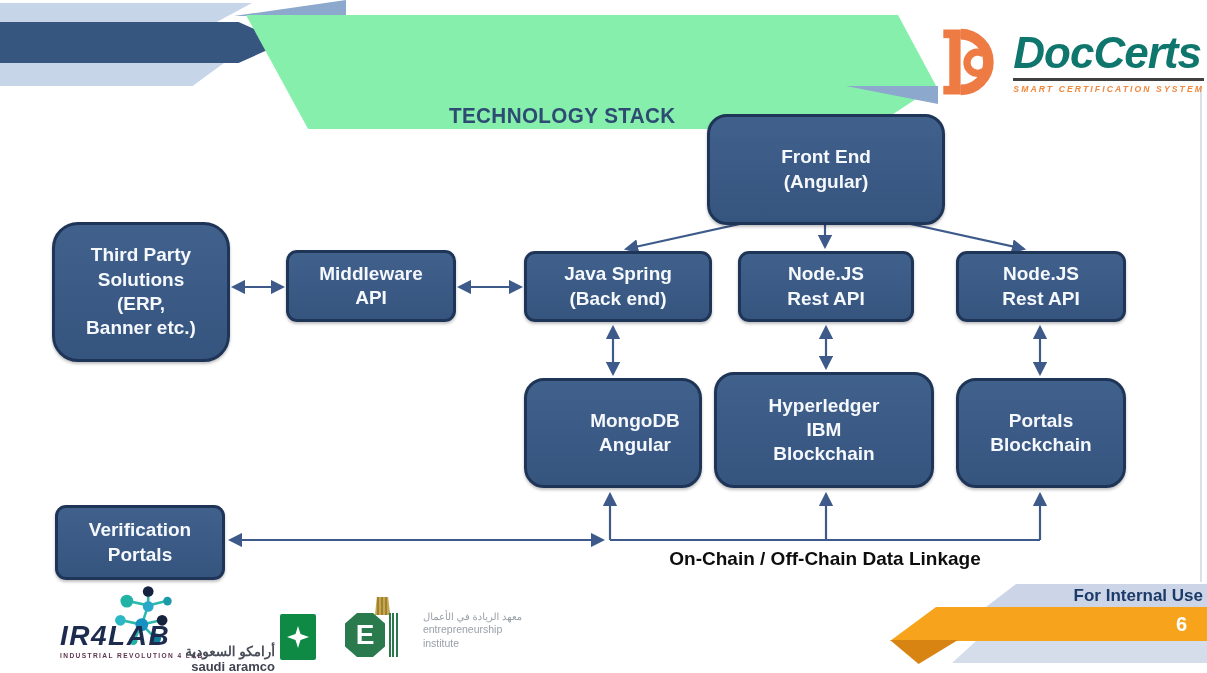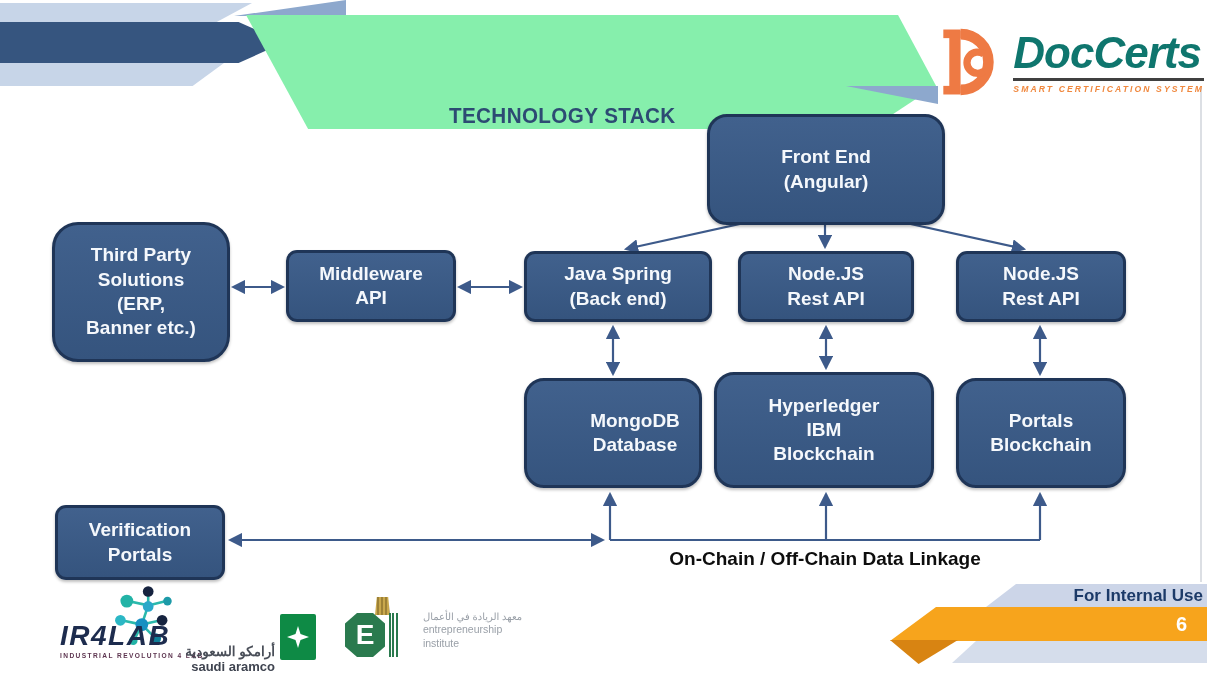--- a/index.html
+++ b/index.html
@@ -169,21 +169,21 @@
   <div class="node" id="nodejs-1">
     <span>Node.JS</span>
     <span>Rest API</span>
   </div>
   <div class="node" id="nodejs-2">
     <span>Node.JS</span>
     <span>Rest API</span>
   </div>
   <div class="node" id="mongodb">
     <span>MongoDB</span>
-    <span>Database</span>
+    <span>Angular</span>
   </div>
   <div class="node" id="hyperledger">
     <span>Hyperledger</span>
     <span>IBM</span>
     <span>Blockchain</span>
   </div>
   <div class="node" id="ethereum">
     <span>Portals</span>
     <span>Blockchain</span>
   </div>

